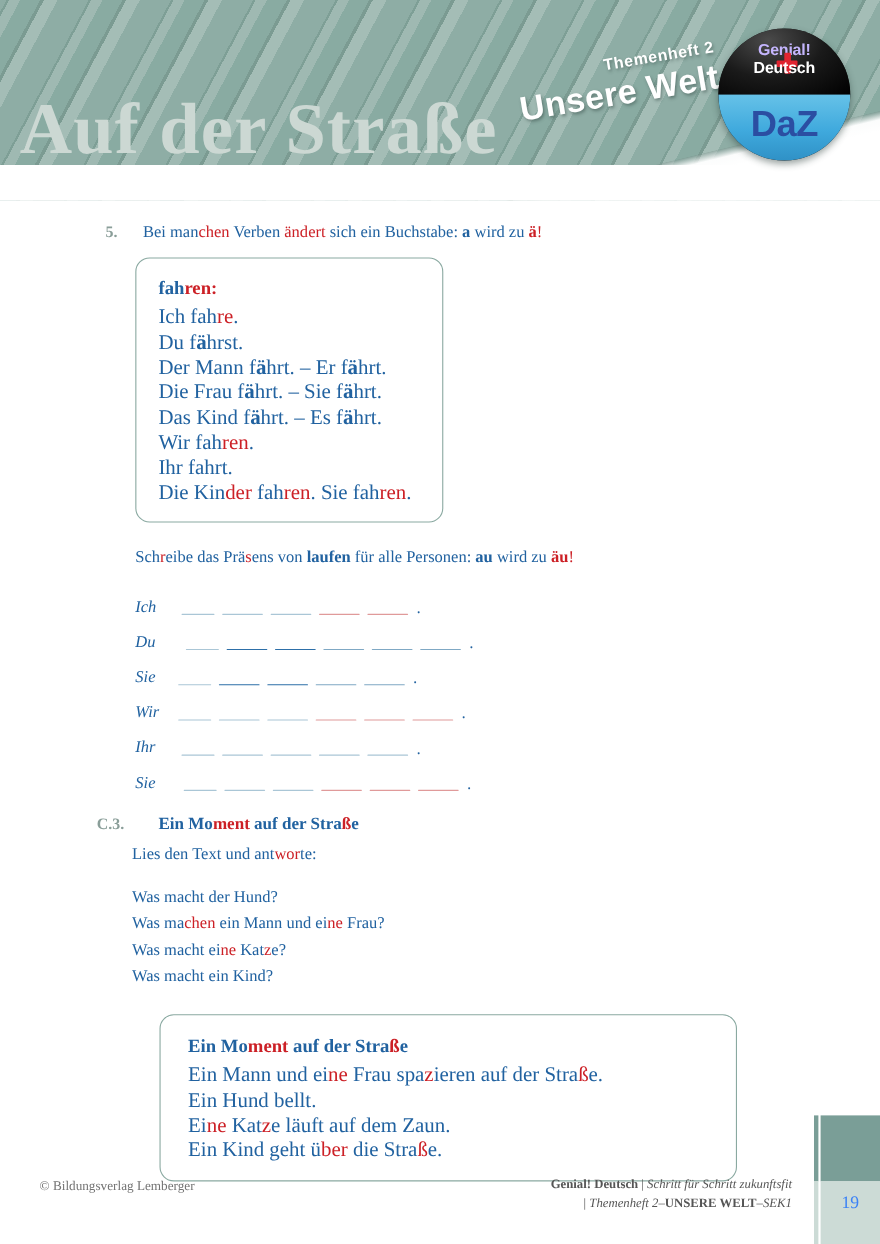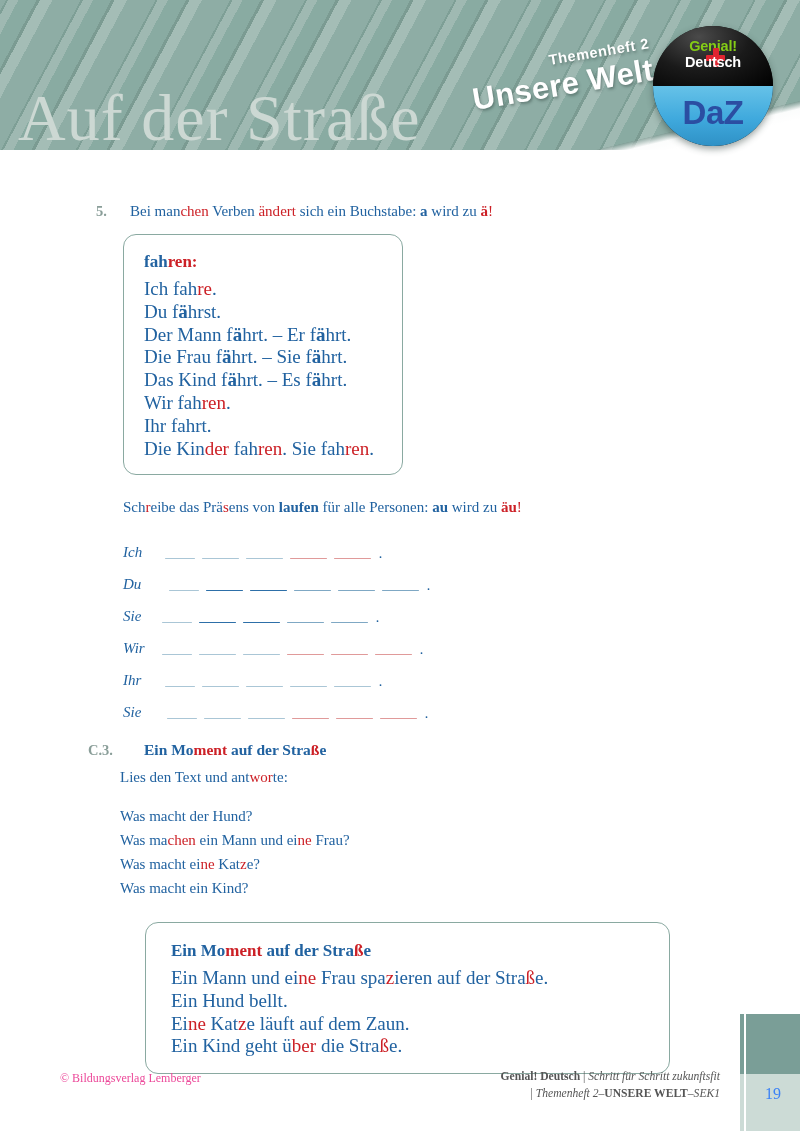--- a/index.html
+++ b/index.html
@@ -38,21 +38,21 @@
     text-align:right;color:#ffffff;
     font-family:"Liberation Sans", sans-serif;
     text-shadow:1px 2px 3px rgba(40,60,56,.45);
   }
   .kicker-small{font-size:14.5px;font-weight:700;letter-spacing:.6px;line-height:1;}
   .kicker-big{font-size:31px;font-weight:700;letter-spacing:.4px;line-height:1.12;margin-top:2px;}
 
   .page-title{
     position:absolute;left:18px;top:85px;
     font-family:"Liberation Serif", serif;
-    font-weight:400;font-size:66px;line-height:1;
+    font-weight:700;font-size:66px;line-height:1;
     color:#ccd8d3;letter-spacing:1px;
     z-index:3;
   }
 
   
   .logo{
     position:absolute;left:653px;top:26px;width:120px;height:120px;border-radius:50%;
     overflow:hidden;z-index:5;
     box-shadow:0 3px 7px rgba(30,50,46,.45);
     background:#111;
@@ -61,21 +61,21 @@
     position:absolute;left:0;top:0;width:120px;height:60px;
     background:radial-gradient(ellipse at 38% 18%, #4a4a4a 0%, #1a1a1a 48%, #000 100%);
   }
   .logo-bot{
     position:absolute;left:0;top:60px;width:120px;height:60px;
     background:linear-gradient(180deg,#66c2e8 0%, #3fa9dd 55%, #2f91c6 100%);
   }
   .logo-word1{
     position:absolute;left:0;top:12px;width:120px;text-align:center;
     font-family:"Liberation Sans", sans-serif;font-weight:700;font-size:14.5px;
-    color:#84cc16;letter-spacing:-.2px;
+    color:#c4b5fd;letter-spacing:-.2px;
   }
   .logo-word2{
     position:absolute;left:0;top:28px;width:120px;text-align:center;
     font-family:"Liberation Sans", sans-serif;font-weight:700;font-size:14.5px;
     color:#fff;letter-spacing:-.2px;
   }
   .logo-cross{position:absolute;left:53px;top:22px;width:19px;height:19px;}
   .logo-cross:before,.logo-cross:after{content:"";position:absolute;background:#e02430;border-radius:1px;}
   .logo-cross:before{left:6.5px;top:0;width:6px;height:19px;}
   .logo-cross:after{left:0;top:6.5px;width:19px;height:6px;}
@@ -118,22 +118,22 @@
   .conj-pron{width:34px;flex:0 0 34px;font-size:15px;color:#2162a0;line-height:20px;}
   .conj-blanks{display:flex;align-items:flex-end;gap:7px;padding-bottom:3px;}
   .dash{display:block;height:1.6px;border-radius:1px;}
   .conj-dot{font-size:15px;color:#2162a0;line-height:12px;margin-left:1px;}
 
   .q-line{font-size:15px;line-height:24px;color:#2162a0;}
 
   
   .footer{position:absolute;left:0;top:1062px;width:800px;height:69px;}
   .copyright{
-    position:absolute;left:60px;top:9px;
-    font-size:12px;color:#ec4899;font-family:"Liberation Serif", serif;
+    position:absolute;left:36px;top:9px;
+    font-size:12px;color:#737373;font-family:"Liberation Serif", serif;
   }
   .foot-right{
     position:absolute;left:330px;top:6px;width:390px;text-align:right;
     font-size:11.6px;color:#555;line-height:17px;
   }
   .foot-right i{font-style:italic;}
   .foot-right b{font-weight:700;font-style:normal;margin-left:15px;}
   .foot-caps{font-weight:700;font-style:normal;}
 
   

